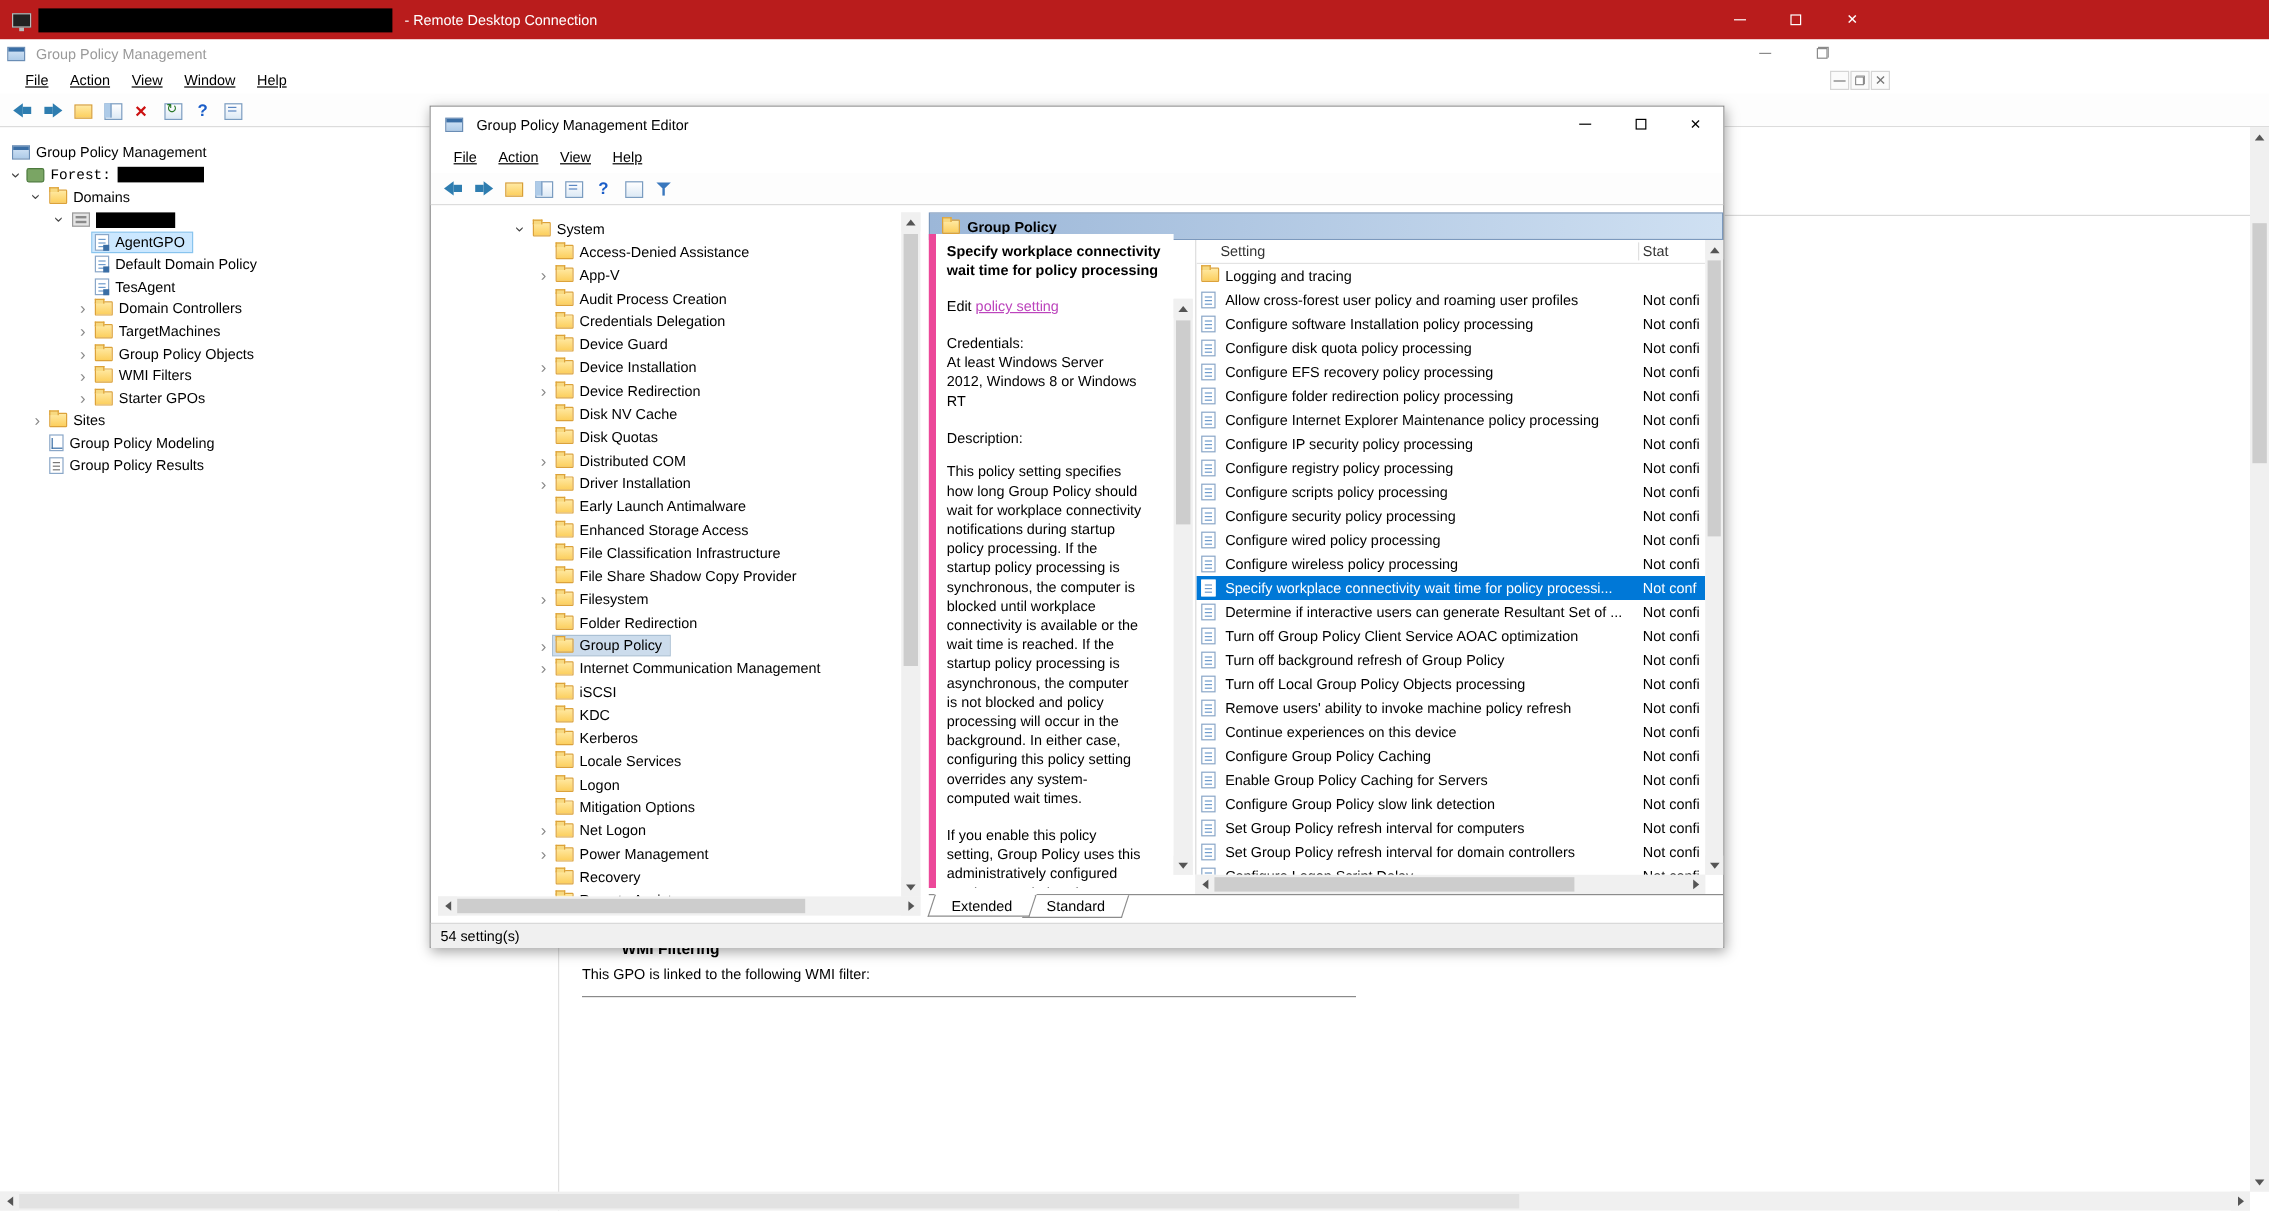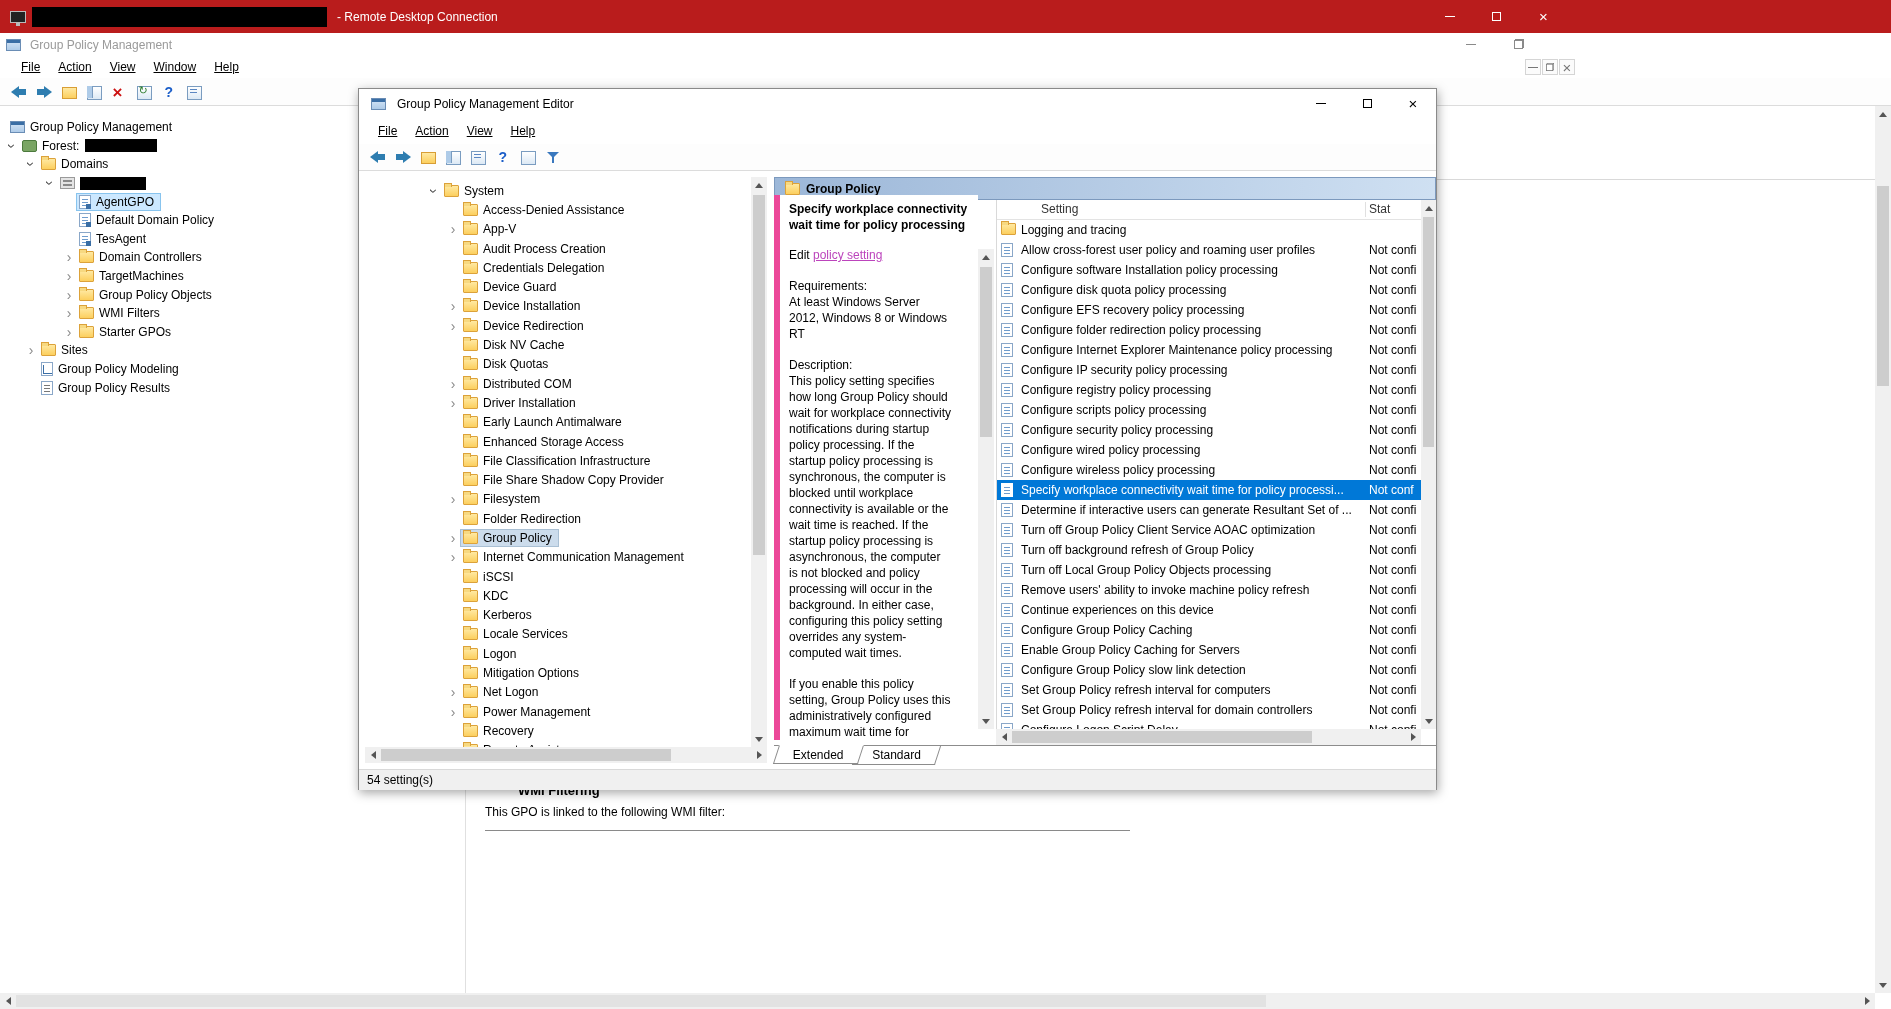--- a/index.html
+++ b/index.html
@@ -106,21 +106,21 @@
   #ed-header .ico-folder { margin:0 6px 0 10px; }
   #ed-header-label { font-weight:bold; }
   #ed-desc { position:absolute; left:415px; top:106px; width:204px; height:545px; background:#fff; overflow:hidden; border-left:6px solid #ec4899; }
   #desc-title { font-weight:bold; padding:6px 10px 0 9px; line-height:16px; }
   #desc-body { padding:14px 26px 0 9px; line-height:16px; }
   #desc-body p { margin:0 0 15px 0; }
   .desc-label { display:block; }
   #edit-link { color:var(--link,#bc44bc); text-decoration:underline; }
   #ed-list { position:absolute; left:637px; top:111px; width:425px; height:529px; background:#fff; border-left:1px solid #d9d9d9; overflow:hidden; }
   #list-head { position:relative; height:20px; border-bottom:1px solid #e3e3e3; background:#fff; }
-  #col-setting { position:absolute; left:20px; top:2px; color:#333;margin-left:24px; }
+  #col-setting { position:absolute; left:20px; top:2px; color:#333; }
   #col-state { position:absolute; left:372px; top:2px; color:#333; overflow:hidden; width:50px; white-space:nowrap; }
   #col-div { position:absolute; left:368px; top:2px; bottom:2px; width:1px; background:#e0e0e0; }
   .lrow { position:relative; height:20px; line-height:20px; white-space:nowrap; }
   .lrow .lico { position:absolute; left:4px; top:3px; }
   .lrow .llabel { position:absolute; left:24px; right:57px; overflow:hidden; }
   .lrow .lstate { position:absolute; left:372px; width:52px; overflow:hidden; }
   .lrow.sel { background:var(--accent,#0078d7); color:#fff; }
   .lrow.sel .ico-setting { border-color:#fff; }
 
   
@@ -208,21 +208,21 @@
       </span>
     </div>
 
   <div id="gpm-tree">
       <div class="trow" style="padding-left: 8px;">
         <span class="hl">
           <span class="ico ico-console"></span>
           <span class="tlabel">Group Policy Management</span>
         </span>
       </div>
-      <div class="trow" style="padding-left: 4px;">
+      <div class="trow" style="padding-left: 4px; font-family: Liberation Mono, monospace;">
         <span class="chev exp">›</span>
         <span class="hl">
           <span class="ico ico-forest"></span>
           <span class="tlabel">Forest:</span>
           <span class="redact" style="width: 72px; margin-left: 4px;"></span>
         </span>
       </div>
       <div class="trow" style="padding-left: 23px;">
         <span class="chev exp">›</span>
         <span class="hl">
@@ -623,22 +623,22 @@
 
   <div id="ed-header">
     <span class="ico ico-folder"></span>
     <span id="ed-header-label">Group Policy</span>
   </div>
 
   <div id="ed-desc">
     <div id="desc-title">Specify workplace connectivity wait time for policy processing</div>
     <div id="desc-body">
       <p><span>Edit </span><span id="edit-link">policy setting</span></p>
-      <p><span class="desc-label">Requirements:</span><span>At least Windows Server 2012, Windows 8 or Windows RT</span></p>
-      <p style="margin-bottom:0">Description:</p>
+      <p><span class="desc-label">Credentials:</span><span>At least Windows Server 2012, Windows 8 or Windows RT</span></p>
+      <p style="margin-bottom:12px">Description:</p>
       <div>
           <p style="margin-top: 0px;">This policy setting specifies how long Group Policy should wait for workplace connectivity notifications during startup policy processing. If the startup policy processing is synchronous, the computer is blocked until workplace connectivity is available or the wait time is reached. If the startup policy processing is asynchronous, the computer is not blocked and policy processing will occur in the background. In either case, configuring this policy setting overrides any system-computed wait times.</p>
           <p style="margin-top: 0px;">If you enable this policy setting, Group Policy uses this administratively configured maximum wait time for workplace connectivity, and overrides any default or system-computed wait time.</p>
         </div>
     </div>
   </div>
   <div class="sb" style="left:619px; top:160px; width:16px; height:480px;">
     <span class="sb-btn" style="left:0; top:0;">
         <span class="tri-up"></span>
       </span>

